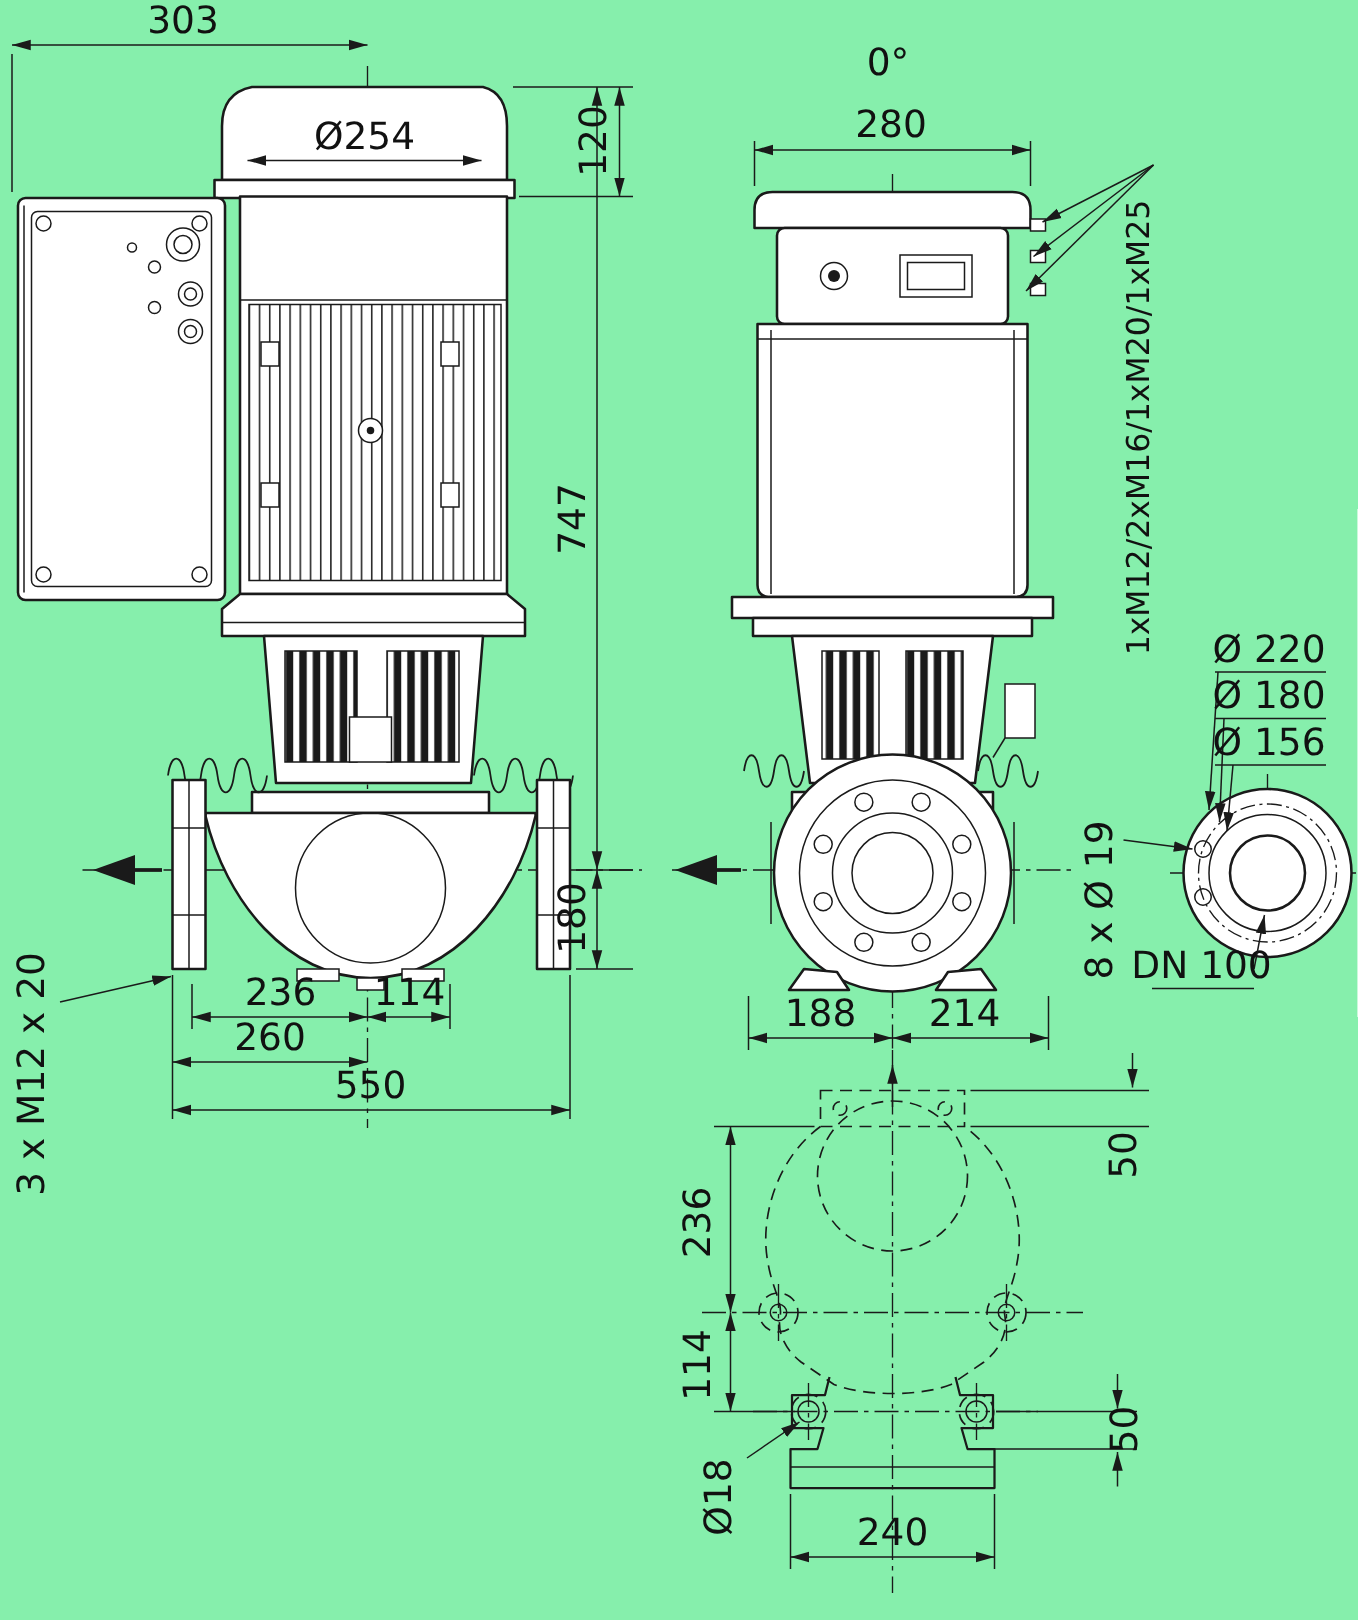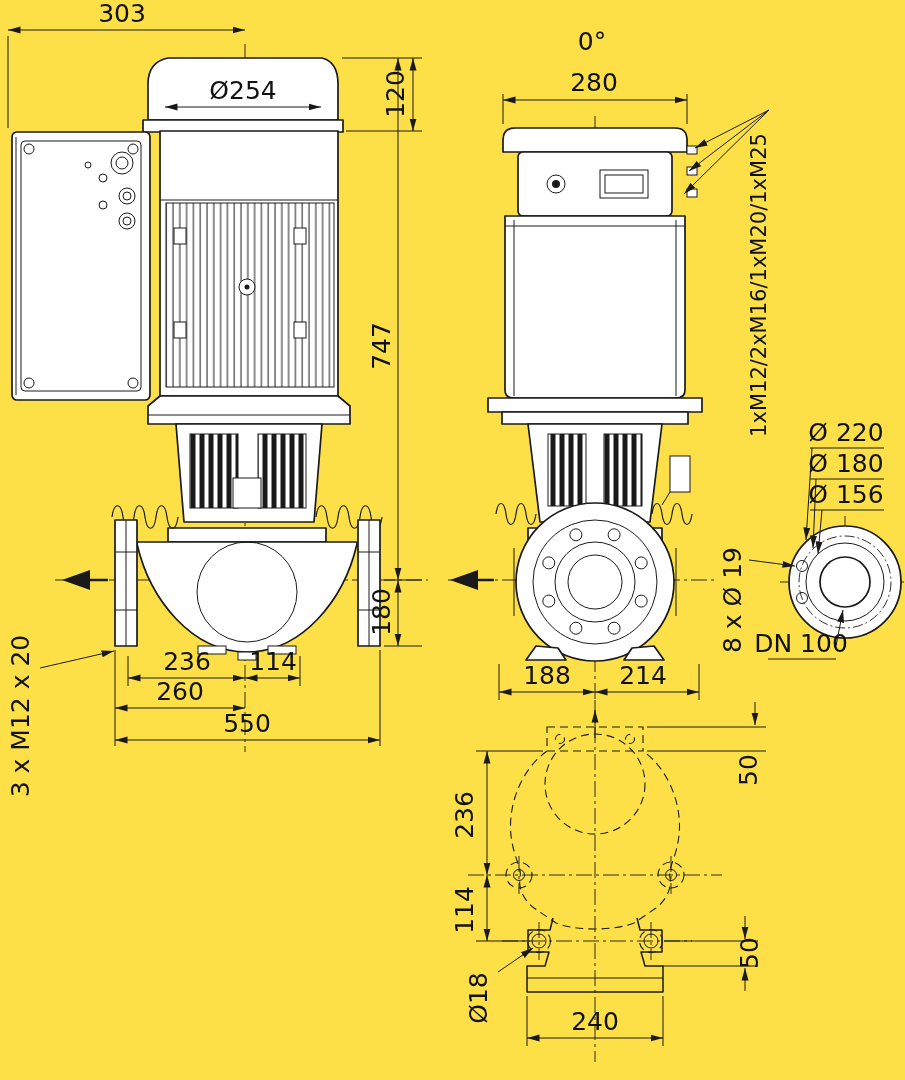--- a/index.html
+++ b/index.html
@@ -1,16 +1,16 @@
 <!DOCTYPE html>
 <html><head>
 <meta charset="utf-8">
 <style>
   html,body{margin:0;padding:0;background:#ffffff}
-  .stage{position:relative;width:905px;height:1080px;background:#fde047;overflow:hidden}
+  .stage{position:relative;width:905px;height:1080px;background:#86efac;overflow:hidden}
   svg{display:block}
   .ol {stroke:#1a1a1a;stroke-width:1.7;fill:none;stroke-linejoin:round;stroke-linecap:round}
   .olf{stroke:#1a1a1a;stroke-width:1.7;fill:#ffffff;stroke-linejoin:round}
   .ol2{stroke:#1a1a1a;stroke-width:1.5;fill:none;stroke-linejoin:round}
   .tl {stroke:#1a1a1a;stroke-width:1;fill:none}
   .tlf{stroke:#1a1a1a;stroke-width:1;fill:#ffffff}
   .dim{stroke:#1a1a1a;stroke-width:1;fill:none}
   .cl {stroke:#1a1a1a;stroke-width:0.9;fill:none;stroke-dasharray:16 4 3 4}
   .cl2{stroke:#1a1a1a;stroke-width:0.9;fill:none;stroke-dasharray:10 3 2 3}
   .dash{stroke:#1a1a1a;stroke-width:1.1;fill:none;stroke-dasharray:8 5}

